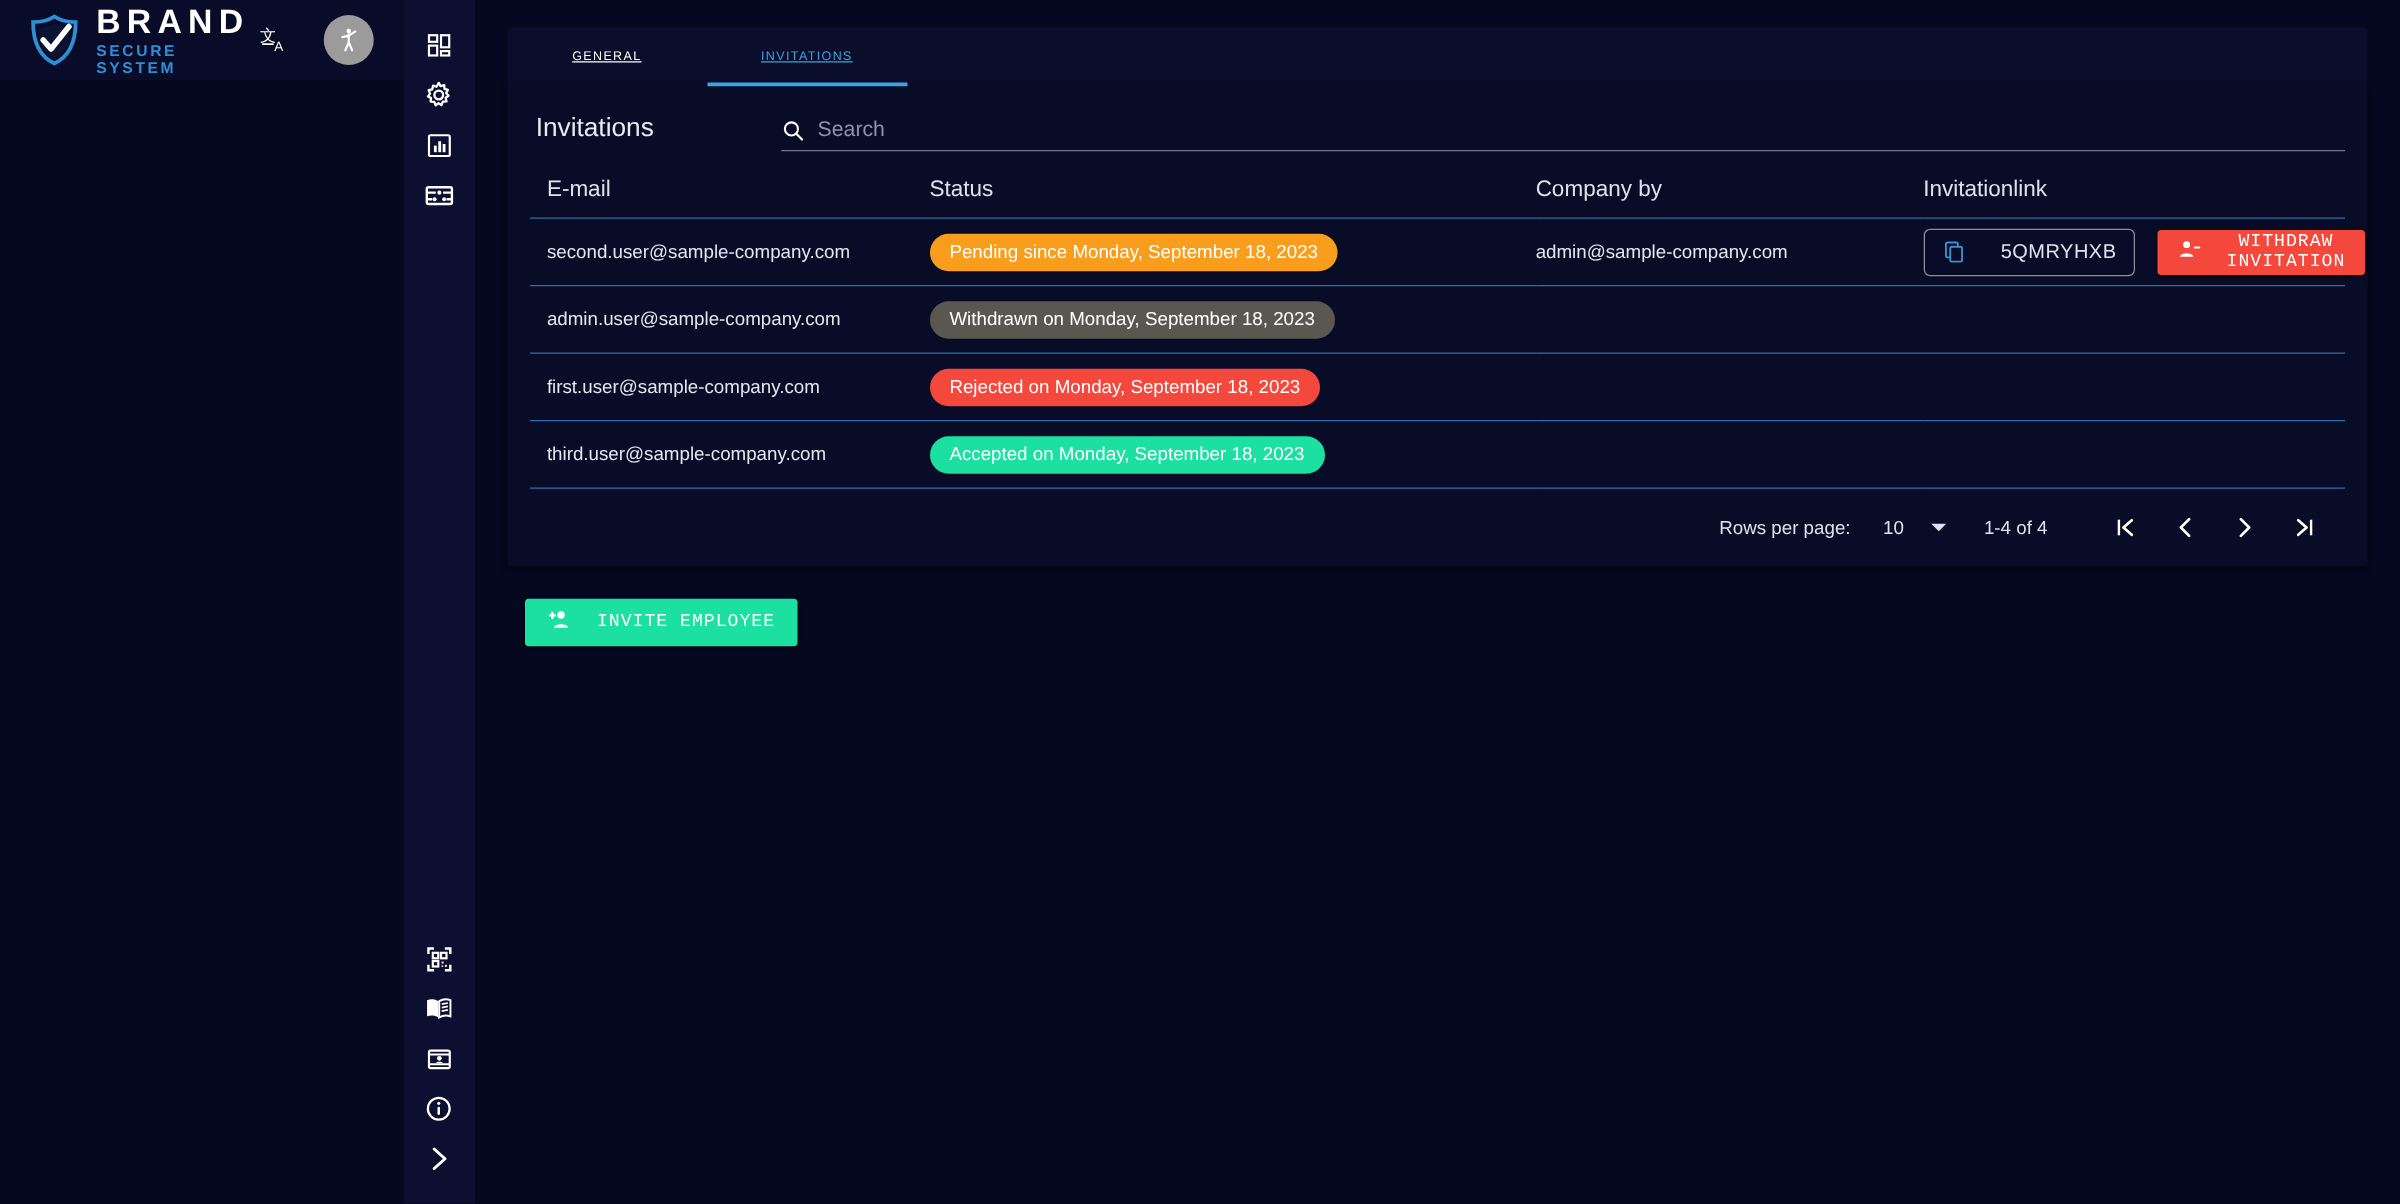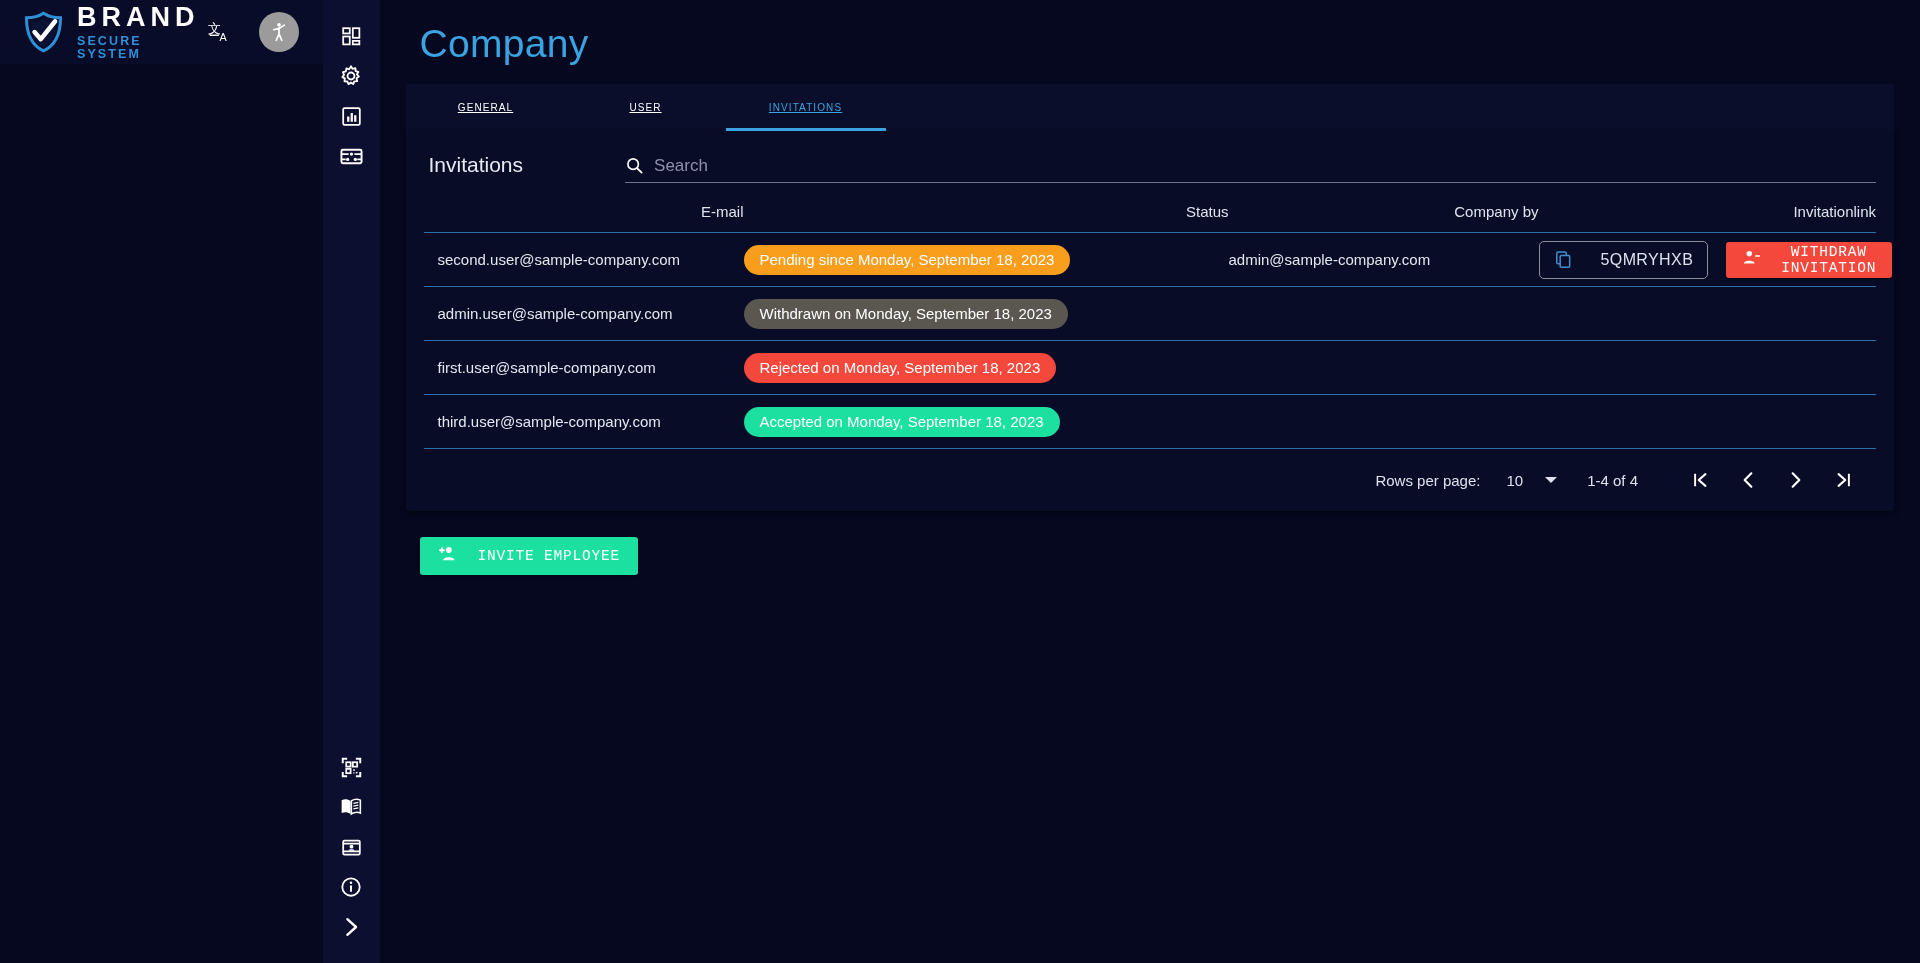--- a/index.html
+++ b/index.html
@@ -136,43 +136,43 @@
     color: #e8eaf2;
     font-size: 21px;
     font-weight: normal;
     flex: 0 0 auto;
     padding-bottom: 6px;
     margin-left: 5px;
   }
   .search-wrap {
     flex: 1 1 auto;
     display: flex;
-    align-items: flex-start;
+    align-items: flex-end;
     gap: 10px;
     border-bottom: 1px solid #6d7490;
     padding-bottom: 6px;
     margin-left: 62px;
   }
   .search-input {
     flex: 1 1 auto;
     background: transparent;
     border: 0;
     outline: 0;
     color: #e8eaf2;
     font-size: 17px;
     font-family: "Liberation Sans", sans-serif;
   }
   .search-input::placeholder { color: #8e93ab; }
 
   
   table.inv { width: 100%; border-collapse: collapse; table-layout: fixed; }
   table.inv th {
-    text-align: right;
+    text-align: left;
     color: #dfe2ee;
-    font-size: 15px;
+    font-size: 18px;
     font-weight: normal;
     padding: 10px 0 12px 0;
     border-bottom: 1px solid #2d6fa8;
   }
   table.inv td {
     padding: 0;
     border-bottom: 1px solid #2d6fa8;
     color: #e4e6f0;
     font-size: 15px;
     vertical-align: middle;
@@ -385,25 +385,23 @@
 
       <div class="side-icon">
         <svg width="22" height="22" viewBox="0 0 24 24">
           <path d="M8 3.5 L17.5 12 L8 20.5" fill="none" stroke="#fff" stroke-width="2.6" stroke-linecap="round" stroke-linejoin="round"></path>
         </svg>
       </div>
     </div>
 
     <div class="main">
 
-      <h1 class="page-title">Company</h1>
 
       <div class="tabs">
         <div class="tab">GENERAL</div>
-        <div class="tab">USER</div>
         <div class="tab active">INVITATIONS</div>
       </div>
 
       <div class="card">
 
         <div class="card-head">
           <div class="card-title">Invitations</div>
           <div class="search-wrap">
             <svg width="19" height="19" viewBox="0 0 24 24">
               <circle cx="10.3" cy="10.3" r="6.6" fill="none" stroke="#ffffff" stroke-width="2.1"></circle>

